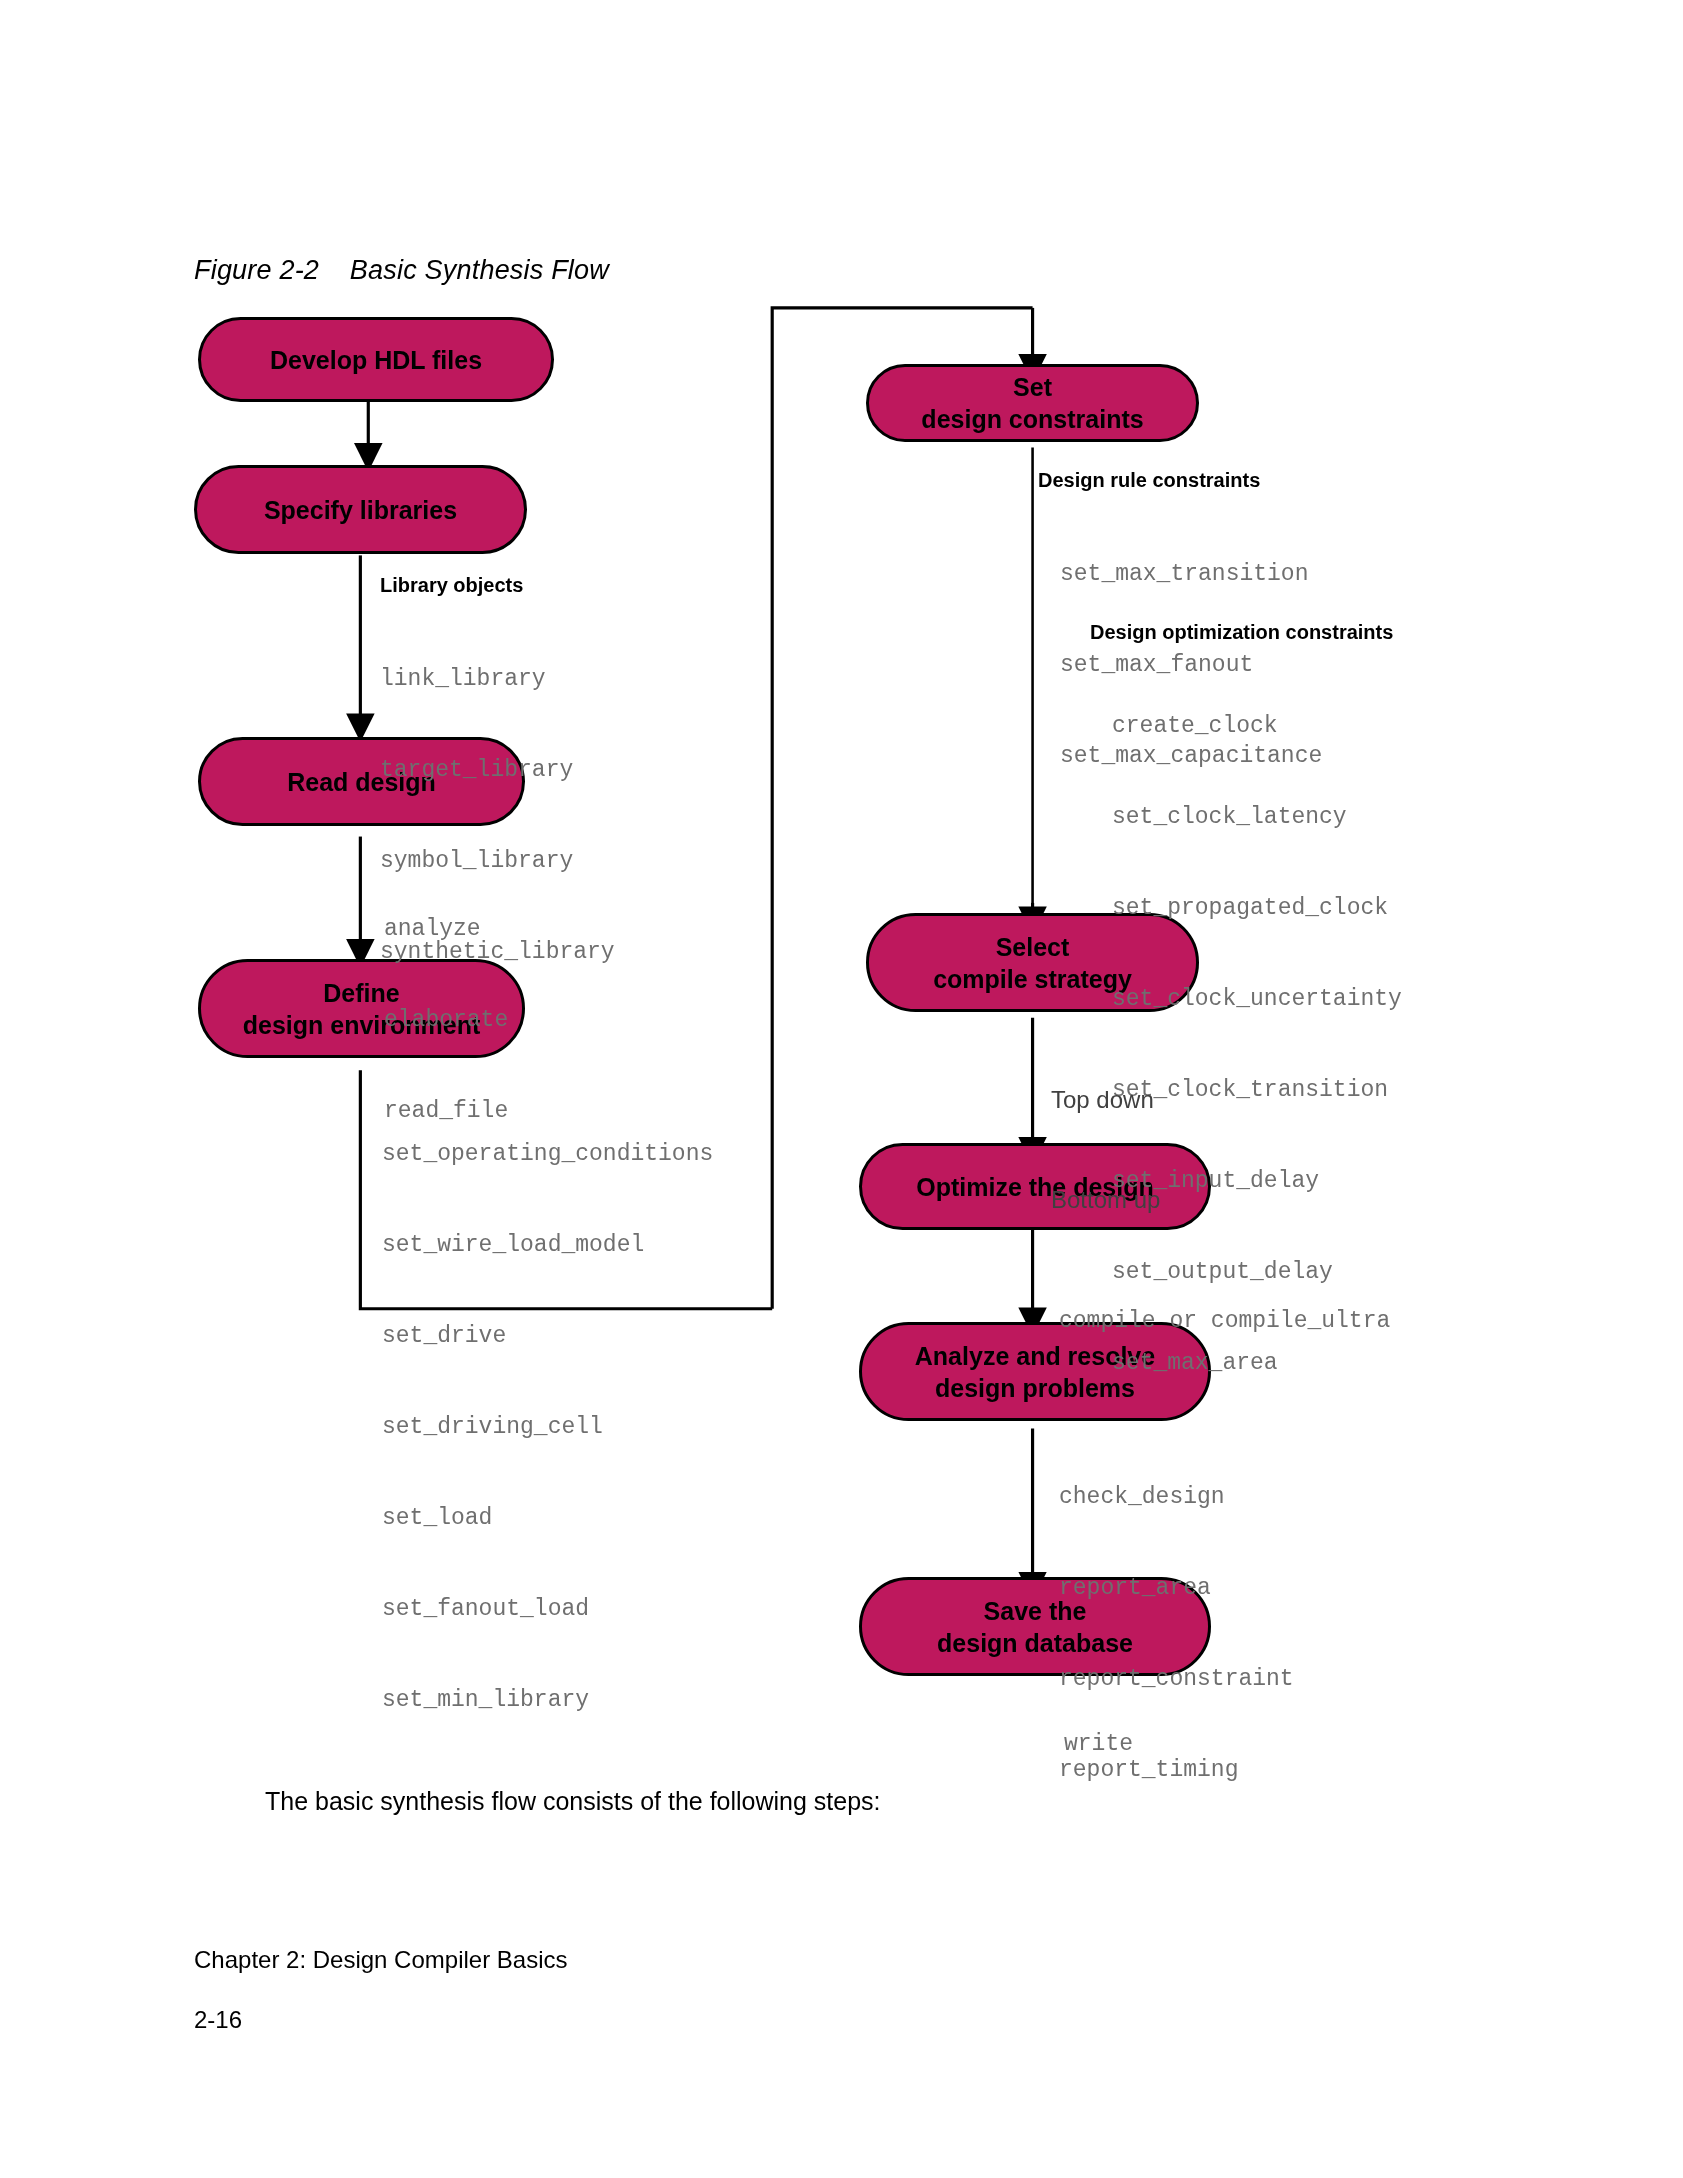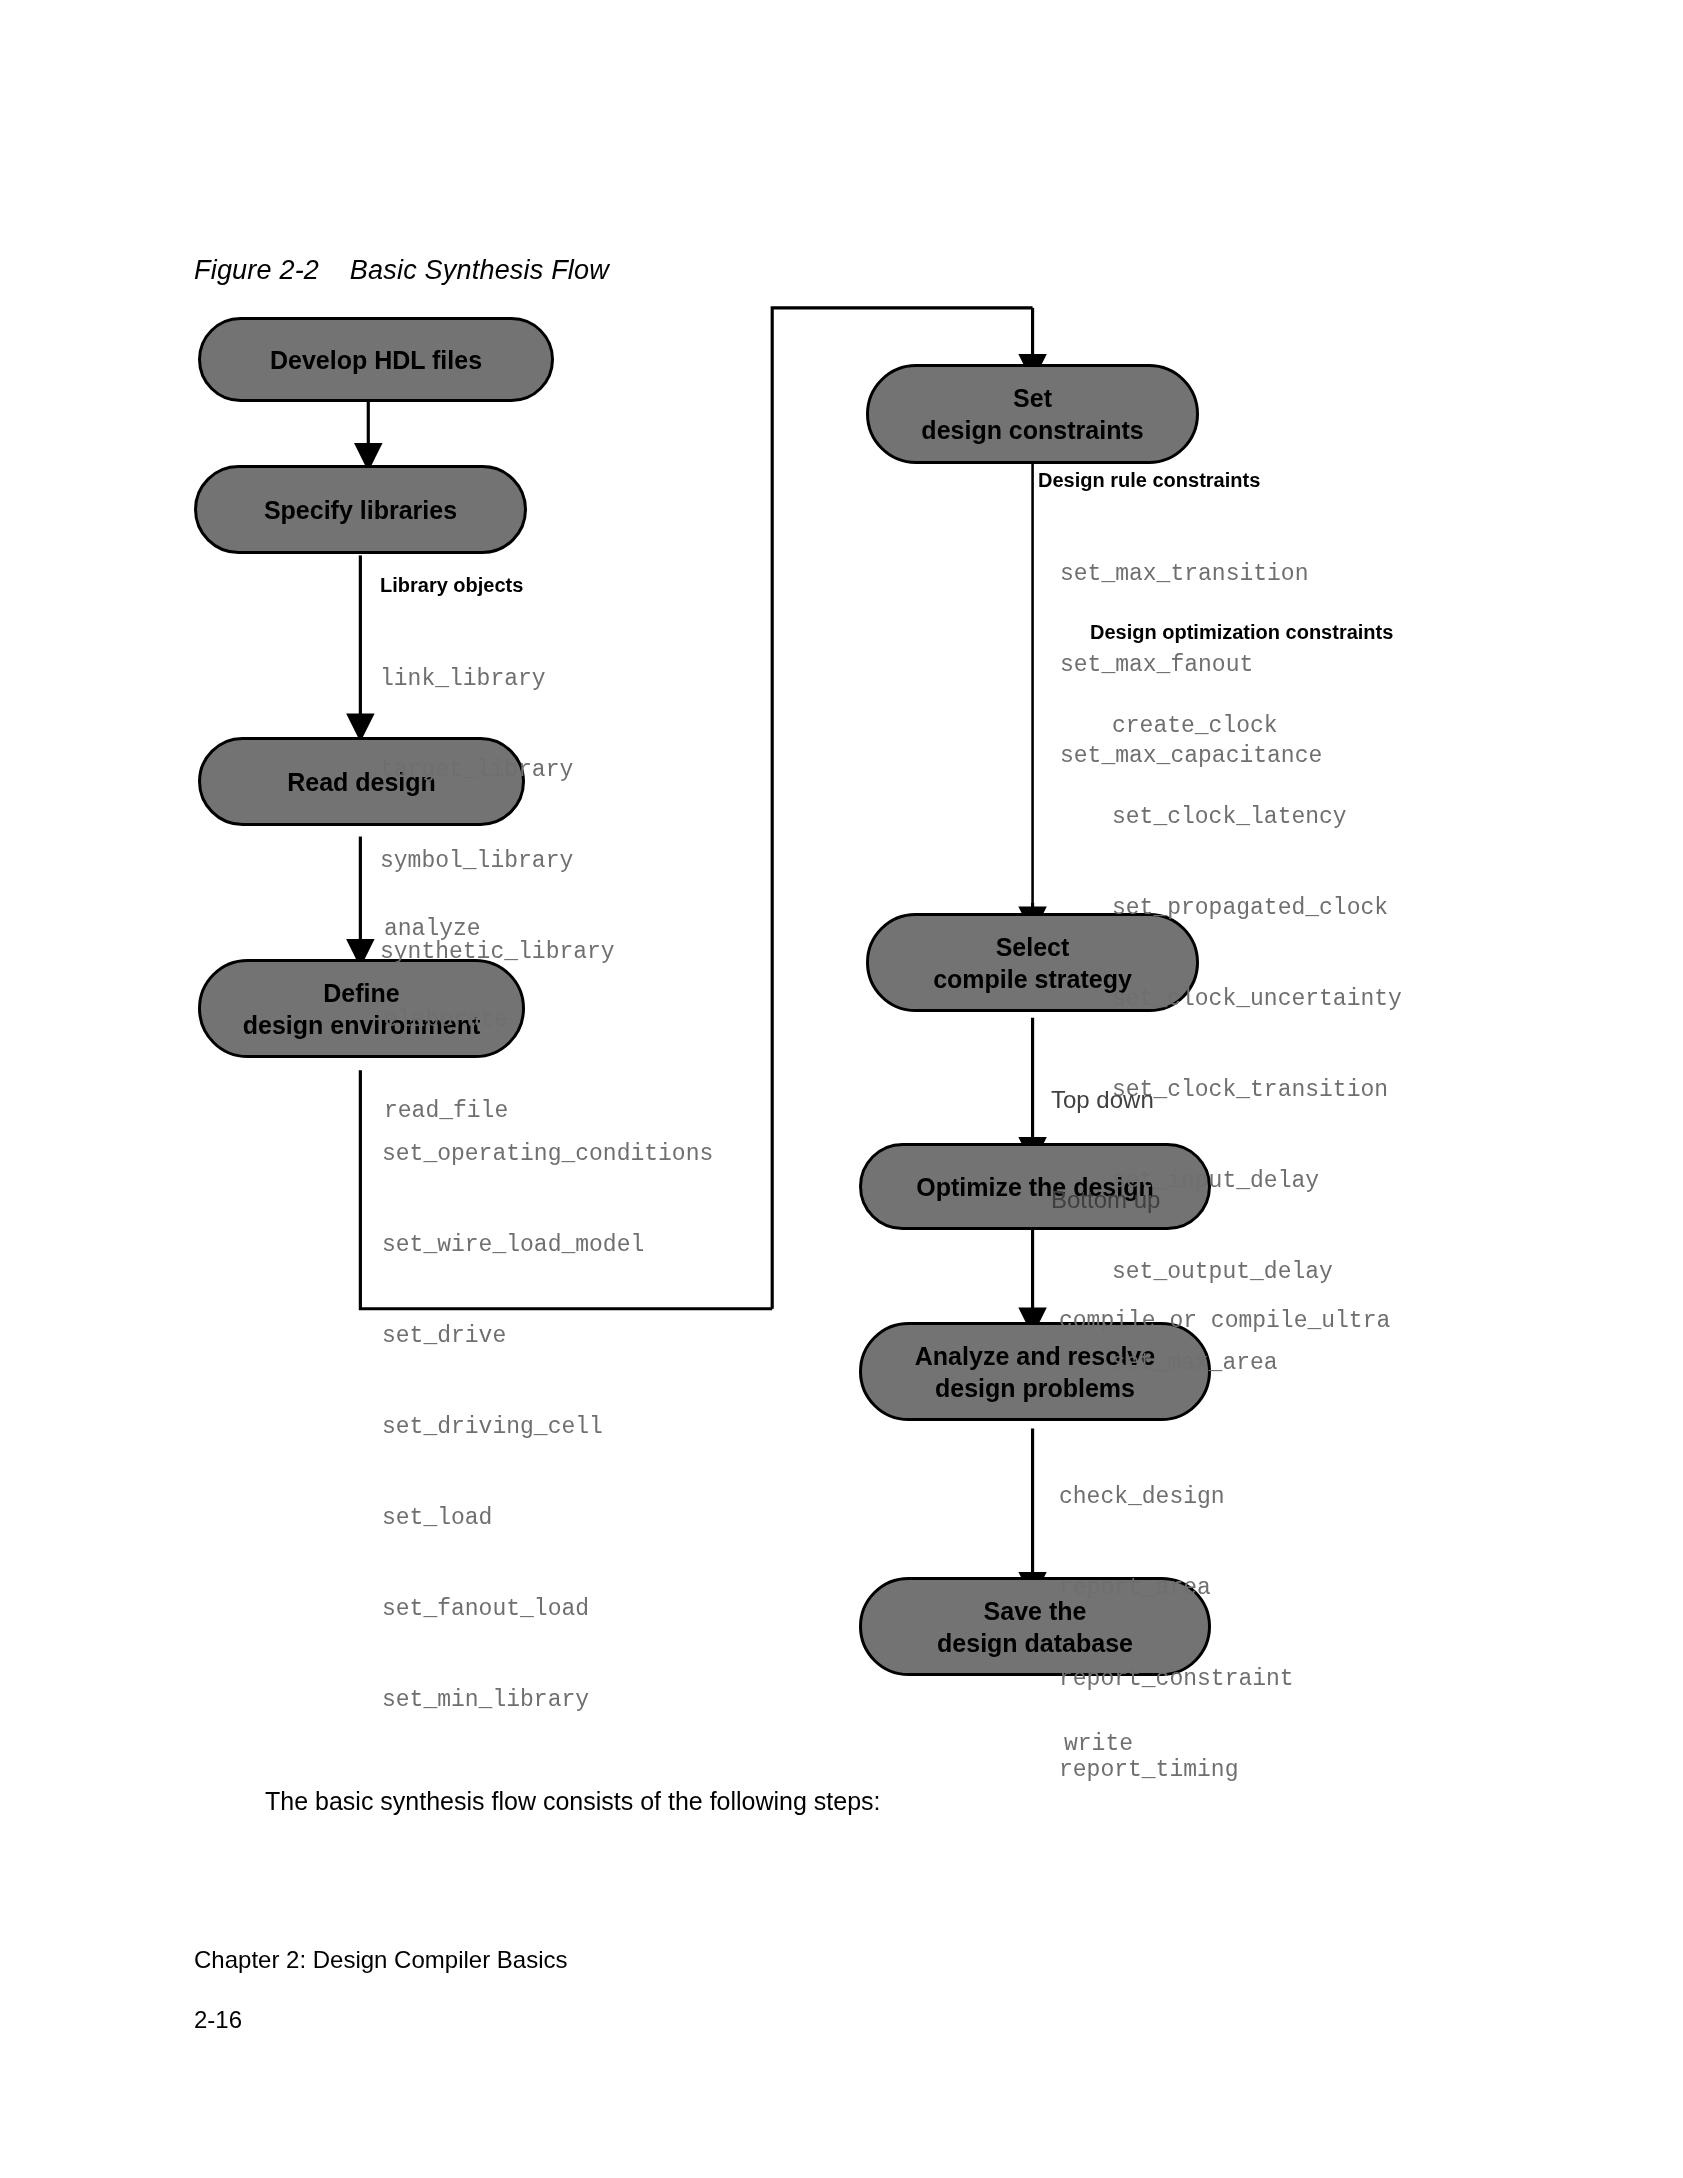--- a/index.html
+++ b/index.html
@@ -43,21 +43,21 @@
     height: 2178px;
     pointer-events: none;
   }
 
   
   .node {
     position: absolute;
     box-sizing: border-box;
     border: 3px solid #000;
     border-radius: 989px;
-    background: #737373;
+    background: #be185d;
     display: flex;
     flex-direction: column;
     align-items: center;
     justify-content: center;
     font-weight: bold;
     font-size: 25px;
     line-height: 1.28;
     text-align: center;
     z-index: 3;
   }
@@ -158,21 +158,21 @@
 
   <div class="node" style="left:198px; top:737px; width:327px; height:89px;">
     <span>Read design</span>
   </div>
 
   <div class="node" style="left:198px; top:959px; width:327px; height:99px;">
     <span>Define</span>
     <span>design environment</span>
   </div>
 
-  <div class="node" style="left:866px; top:364px; width:333px; height:100px;">
+  <div class="node" style="left:866px; top:364px; width:333px; height:78px;">
     <span>Set</span>
     <span>design constraints</span>
   </div>
 
   <div class="node" style="left:866px; top:913px; width:333px; height:99px;">
     <span>Select</span>
     <span>compile strategy</span>
   </div>
 
   <div class="node" style="left:859px; top:1143px; width:352px; height:87px;">

